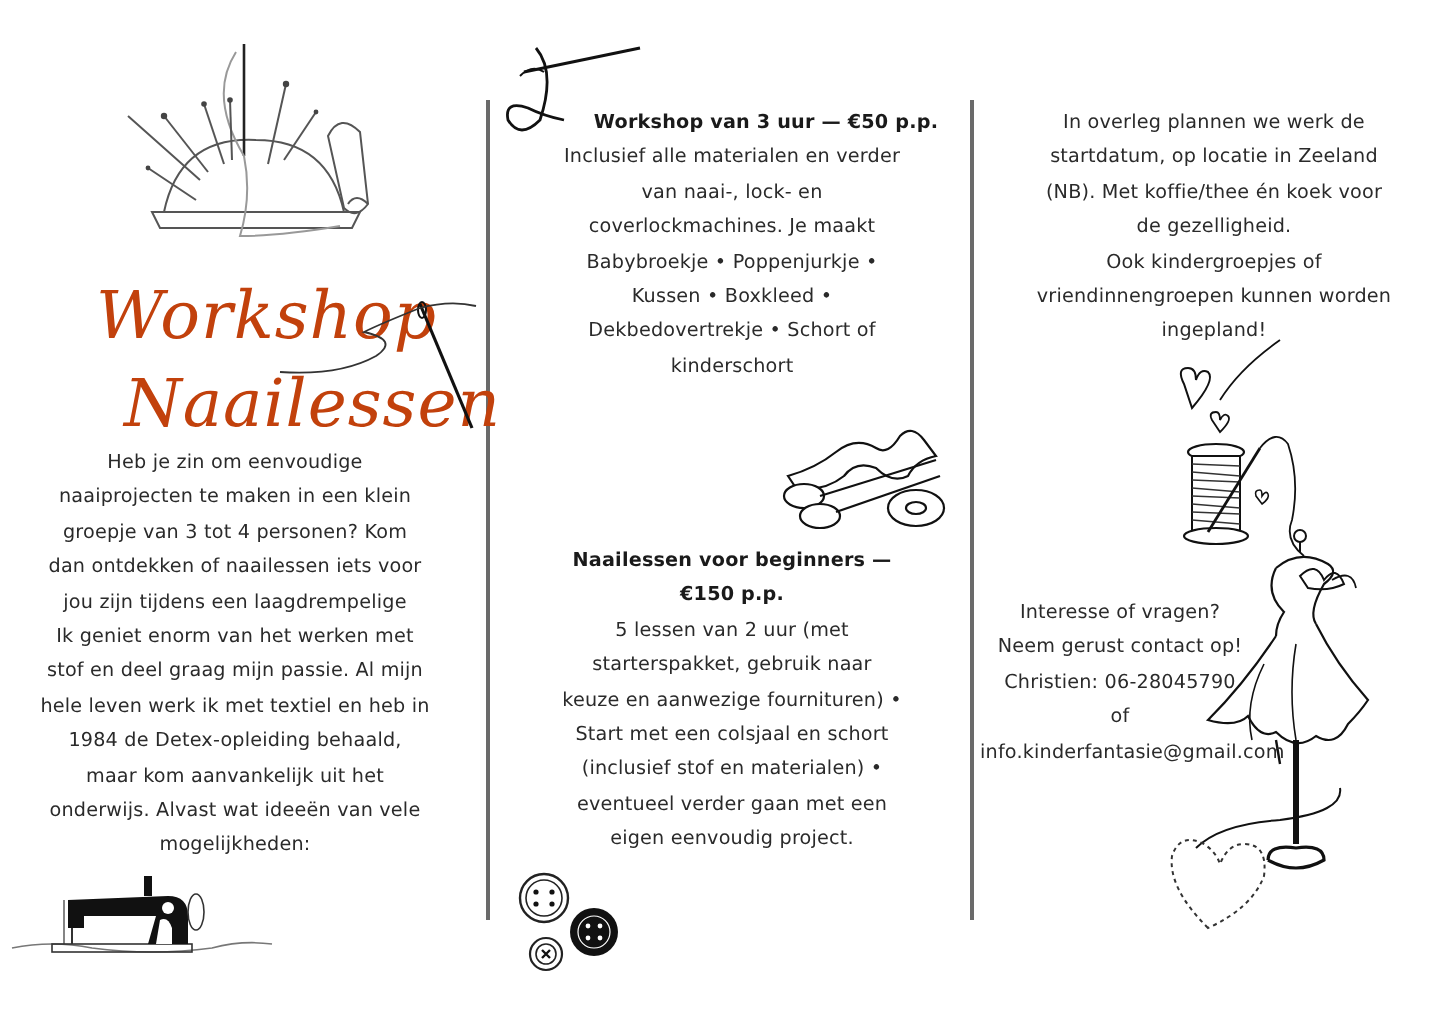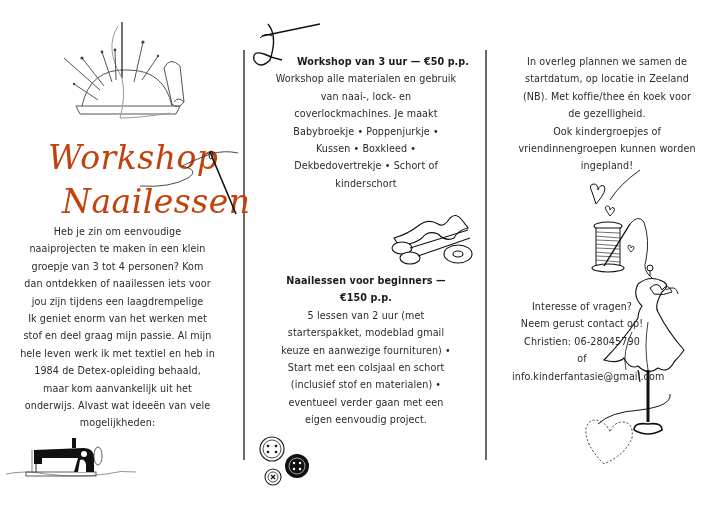--- a/index.html
+++ b/index.html
@@ -89,21 +89,21 @@
 </svg>
 
 <svg style="left:250px; top:20px;" width="80" height="48" viewBox="0 0 80 48">
   <path d="M18 4 Q28 16 20 40 Q10 50 4 40 Q2 30 14 34 Q22 38 32 40" stroke="#111" stroke-width="1.4" fill="none"></path>
   <path d="M12 16 L70 4" stroke="#111" stroke-width="1.6" fill="none"></path>
   <path d="M10 18 Q16 12 22 16" stroke="#111" stroke-width="1" fill="none"></path>
 </svg>
 
 <div class="col-text" style="left:252px; top:53px; width:228px;">
   <p class="bold" style="padding-left:34px;">Workshop van 3 uur —   €50 p.p.</p>
-  <p>Workshop alle materialen en gebruik</p>
+  <p>Inclusief alle materialen en verder</p>
   <p>van naai-, lock- en</p>
   <p>coverlockmachines. Je maakt</p>
   <p>Babybroekje • Poppenjurkje •</p>
   <p>Kussen • Boxkleed •</p>
   <p>Dekbedovertrekje • Schort of</p>
   <p>kinderschort</p>
 </div>
 
 <svg style="left:388px; top:208px;" width="90" height="58" viewBox="0 0 90 58">
   <g fill="#fff" stroke="#111" stroke-width="1.1">
@@ -114,21 +114,21 @@
     <path d="M30 48 L82 30"></path>
     <ellipse cx="70" cy="46" rx="14" ry="9"></ellipse>
     <ellipse cx="70" cy="46" rx="5" ry="3"></ellipse>
   </g>
 </svg>
 
 <div class="col-text" style="left:252px; top:272px; width:228px;">
   <p class="bold">Naailessen voor beginners —</p>
   <p class="bold">€150 p.p.</p>
   <p>5 lessen van 2 uur (met</p>
-  <p>starterspakket, modeblad gmail</p>
+  <p>starterspakket, gebruik naar</p>
   <p>keuze en aanwezige fournituren) •</p>
   <p>Start met een colsjaal en schort</p>
   <p>(inclusief stof en materialen) •</p>
   <p>eventueel verder gaan met een</p>
   <p>eigen eenvoudig project.</p>
 </div>
 
 <svg style="left:258px; top:435px;" width="60" height="56" viewBox="0 0 60 56">
   <circle cx="14" cy="14" r="12" fill="#fff" stroke="#222" stroke-width="1.2"></circle>
   <circle cx="14" cy="14" r="9" fill="none" stroke="#222" stroke-width="0.8"></circle>
@@ -141,21 +141,21 @@
   <circle cx="36" cy="28" r="1.2" fill="#fff"></circle>
     <circle cx="42" cy="28" r="1.2" fill="#fff"></circle>
   <circle cx="36" cy="34" r="1.2" fill="#fff"></circle>
     <circle cx="42" cy="34" r="1.2" fill="#fff"></circle>
   <circle cx="15" cy="42" r="8" fill="#fff" stroke="#222" stroke-width="1.1"></circle>
   <circle cx="15" cy="42" r="5" fill="none" stroke="#222" stroke-width="0.8"></circle>
   <path d="M13 40 L17 44 M17 40 L13 44" stroke="#111" stroke-width="1.2"></path>
 </svg>
 
 <div class="col-text" style="left:496px; top:53px; width:222px;">
-  <p>In overleg plannen we samen de</p>
+  <p>In overleg plannen we werk de</p>
   <p>startdatum, op locatie in Zeeland</p>
   <p>(NB). Met koffie/thee én koek voor</p>
   <p>de gezelligheid.</p>
   <p>Ook kindergroepjes of</p>
   <p>vriendinnengroepen kunnen worden</p>
   <p>ingepland!</p>
 </div>
 
 <svg style="left:580px; top:170px;" width="80" height="110" viewBox="0 0 80 110">
   <path d="M60 0 Q40 14 30 30" stroke="#111" stroke-width="0.9" fill="none"></path>
@@ -187,21 +187,21 @@
   <path d="M22 26 Q30 18 34 28 Q40 20 44 30 Q36 34 26 32 Z" fill="none" stroke="#111" stroke-width="1"></path>
   <path d="M38 28 Q48 22 50 32" stroke="#111" stroke-width="0.9" fill="none"></path>
   <path d="M10 56 Q-6 80 -24 98 Q-10 102 -4 96 Q2 108 10 104 Q20 114 30 106 Q40 112 46 100 Q52 94 56 88 Q40 70 30 50" stroke="#111" stroke-width="1.1" fill="none"></path>
   <path d="M4 70 Q-6 90 -2 108" stroke="#111" stroke-width="0.8" fill="none"></path>
   <path d="M20 60 Q16 84 20 108" stroke="#111" stroke-width="0.8" fill="none"></path>
   <path d="M10 108 L12 120" stroke="#111" stroke-width="1.2" fill="none"></path>
   <path d="M20 108 L20 160" stroke="#111" stroke-width="3" fill="none"></path>
   <path d="M6 168 Q6 160 20 162 Q34 160 34 168 Q20 176 6 168" stroke="#111" stroke-width="1.6" fill="none"></path>
 </svg>
 
-<div class="col-text" style="left:490px; top:298px; width:140px;margin-left:22px;">
+<div class="col-text" style="left:490px; top:298px; width:140px;">
   <p>Interesse of vragen?</p>
   <p>Neem gerust contact op!</p>
   <p>Christien: 06-28045790</p>
   <p>of</p>
   <p>info.kinderfantasie@gmail.com</p>
 </div>
 
 <svg style="left:570px; top:392px;" width="110" height="80" viewBox="0 0 110 80">
   <path d="M100 2 Q102 14 70 18 Q40 20 28 32" stroke="#111" stroke-width="1" fill="none"></path>
   <path d="M34 72 Q14 52 16 36 Q20 24 32 30 Q38 34 40 40 Q44 30 52 30 Q64 30 62 46 Q56 62 34 72 Z" fill="none" stroke="#333" stroke-width="1" stroke-dasharray="2 2"></path>

